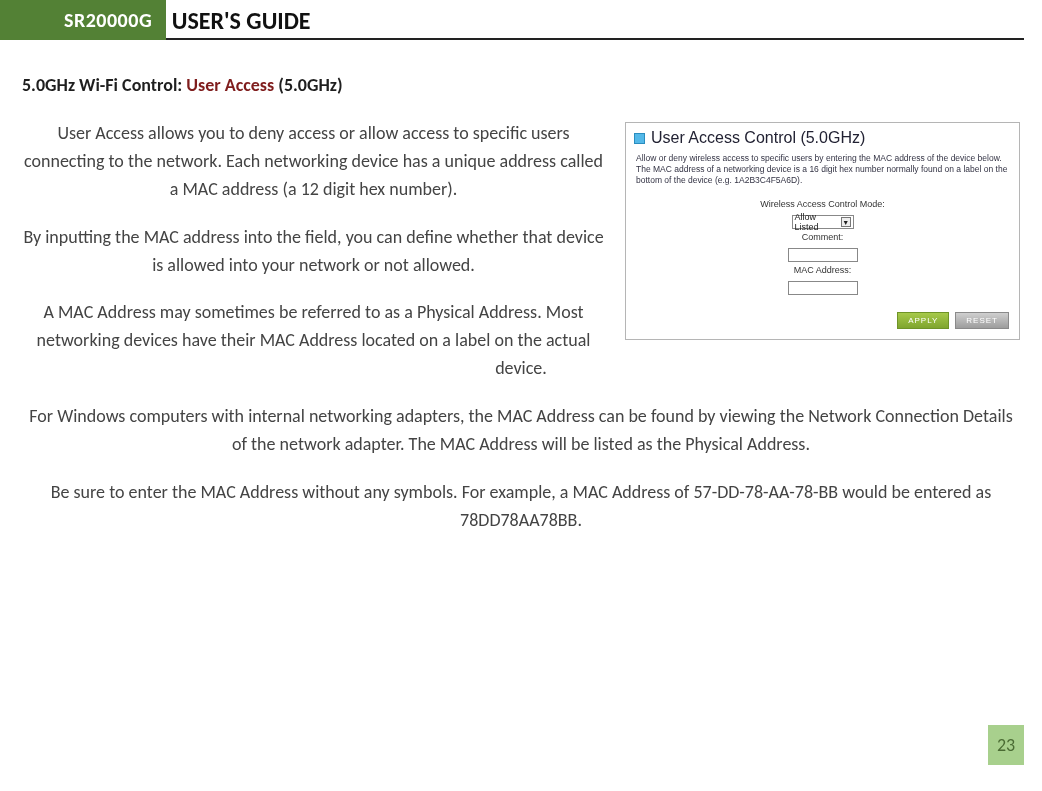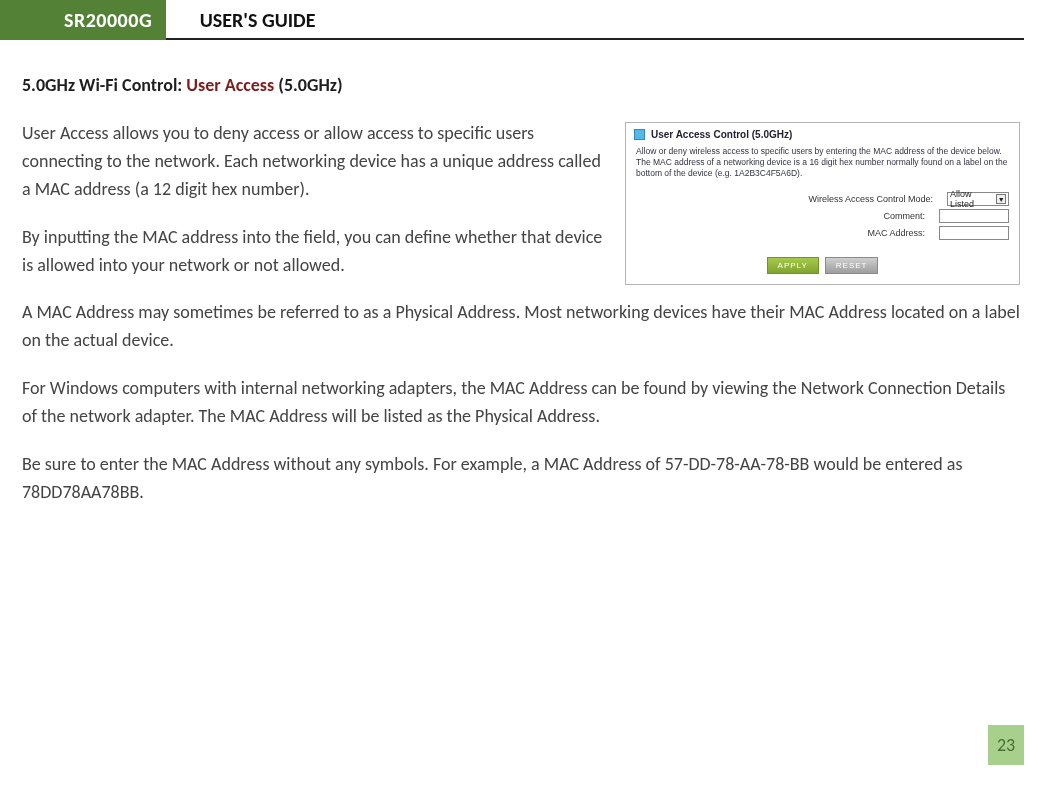--- a/index.html
+++ b/index.html
@@ -26,41 +26,42 @@
     color: #fff;
     font-weight: 700;
     font-size: 20px;
     letter-spacing: .5px;
   }
   .header-title {
     display: inline-flex;
     align-items: center;
     height: 40px;
     font-weight: 700;
-    font-size: 20px;
-    margin-left: 30px;
+    font-size: 24px;
+    margin-left: 2px;
     color: #111;
     vertical-align: top;
   }
   .content {
     padding: 10px 22px 0 22px;
   }
   .section-title {
     font-size: 18px;
     font-weight: 700;
     color: #1f1f1f;
     margin: 24px 0 24px 0;
   }
   .section-title .label-part { color: #7f1d1d; }
   .body-wrap { overflow: visible; }
   .body-wrap p {
     font-size: 18px;
     line-height: 1.55;
     color: #444;
     margin: 0 0 20px 0;
+    text-align: center;
   }
   .float-box {
     float: right;
     width: 395px;
     border: 1px solid #b5b5b5;
     margin: 2px 0 12px 20px;
     font-family: Arial, sans-serif;
     font-size: 9px;
     color: #222;
     background: #fff;
@@ -69,57 +70,58 @@
     display: flex;
     align-items: center;
     gap: 6px;
     padding: 6px 8px 4px 8px;
   }
   .fb-sq {
     width: 11px; height: 11px;
     background: #53b8e8;
     border: 1px solid #2a8dbf;
   }
-  .fb-title { font-weight: 700; font-size: 10px; color: #223; }
+  .fb-title { font-weight: 400; font-size: 16px; color: #223; }
   .fb-desc {
     font-size: 8.5px;
     color: #334; line-height: 1.3;
     padding: 2px 10px 8px 10px;
   }
   .fb-form {
     padding: 2px 10px 6px 10px;
   }
   .fb-row {
     display: flex;
     justify-content: flex-end;
     align-items: center;
-    gap: 14px;
+    gap: 6px;
     margin: 3px 0;
     font-size: 9px;
+    flex-direction: column;
   }
   .fb-row label { text-align: right; color: #333; }
   .fb-select {
     font-size: 9px;
     display: inline-flex; align-items: center;
     border: 1px solid #888; background: #fff;
     padding: 0 2px; height: 14px; width: 62px;
     justify-content: space-between;
   }
   .fb-select .arrow {
     width: 10px; height: 10px;
     border: 1px solid #777;
     display: inline-flex; align-items: center; justify-content: center;
     font-size: 7px; line-height: 1; background: #eee;
   }
   .fb-input {
     width: 70px; height: 14px;
     border: 1px solid #888; background: #fff;
   }
   .fb-buttons {
-    display: flex; justify-content: center; gap: 6px;
+    display: flex; justify-content: flex-end; gap: 6px;
     padding: 8px 10px 10px 10px;
   }
   .fb-btn {
     font-size: 8px; letter-spacing: 1px;
     color: #fff; padding: 3px 10px;
     background: linear-gradient(#a6c94a,#7fa52e);
     border: 1px solid #6f9427;
     cursor: pointer;
   }
   .fb-btn.reset {

